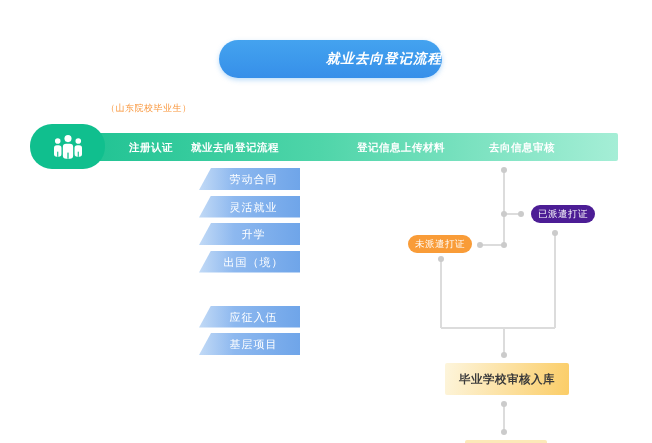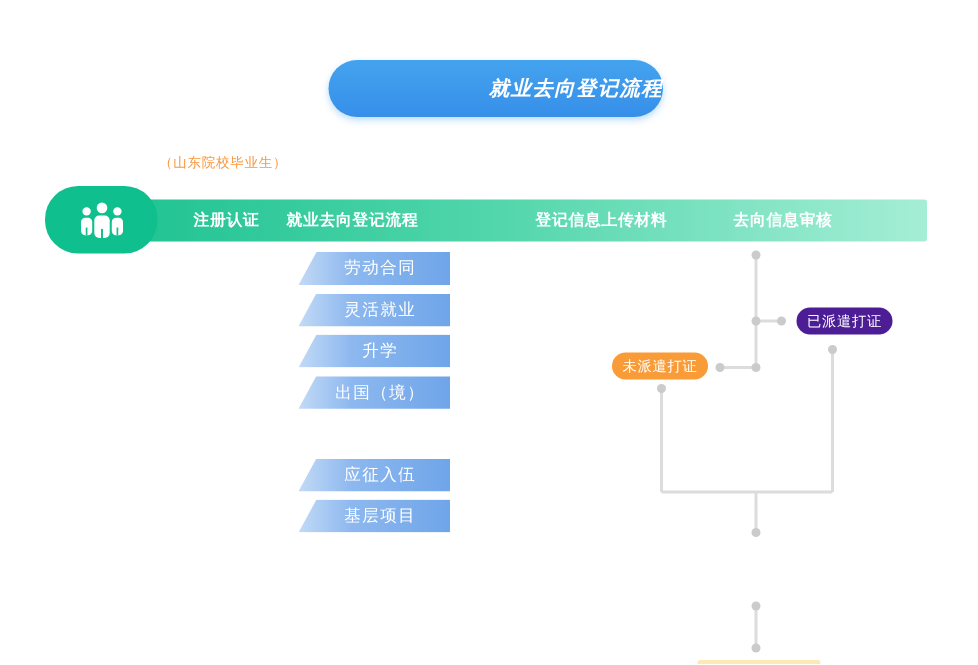--- a/index.html
+++ b/index.html
@@ -134,16 +134,17 @@
   <div class="btn b1">劳动合同</div>
   <div class="btn b2">灵活就业</div>
   <div class="btn b3">升学</div>
   <div class="btn b4">出国（境）</div>
   <div class="btn b6">应征入伍</div>
   <div class="btn b7">基层项目</div>
 
   <div class="pill orange">未派遣打证</div>
   <div class="pill blue">已派遣打证</div>
 
+  <div class="ybox">毕业学校审核入库</div>
 
   <div class="next-box-edge"></div>
 
 </div>
 
 </body></html>

